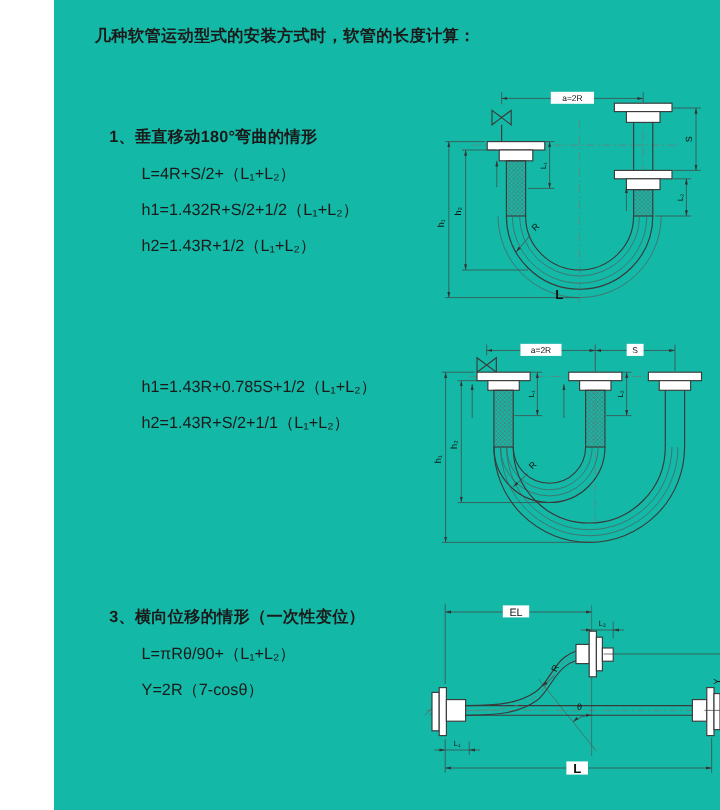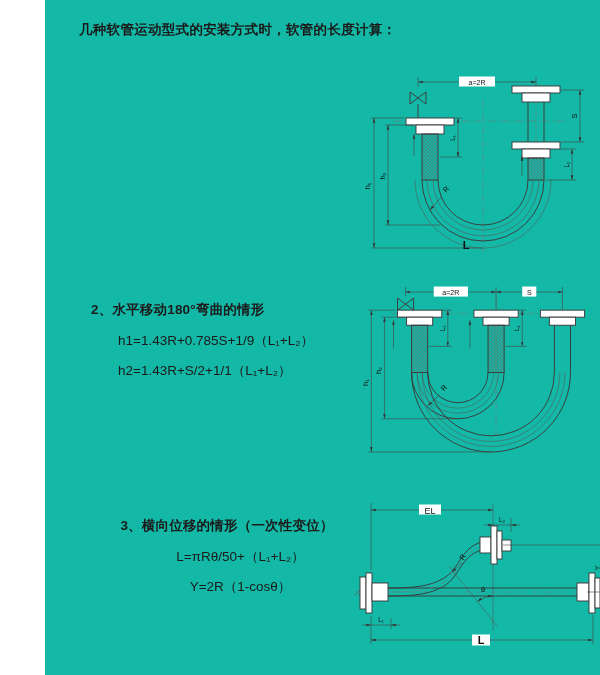--- a/index.html
+++ b/index.html
@@ -1,20 +1,20 @@
 <!DOCTYPE html>
 <html><head>
 <meta charset="utf-8">
 <style>
   html,body{margin:0;padding:0;background:#fff;}
   .page{position:relative;width:600px;height:675px;background:#14b8a6;overflow:hidden;
         font-family:"Liberation Sans","DejaVu Sans",sans-serif;color:#1a1a1a;margin-left:45px;}
   .title{position:absolute;left:34px;top:21px;font-size:13.5px;font-weight:bold;letter-spacing:.3px;}
   .sec{position:absolute;left:46px;width:272px;}
-  .sec-1{top:105px;} .sec-2{top:301px;} .sec-3{top:517px;text-align:center;}
+  .sec-1{top:105px;} .sec-2{top:301px;} .sec-3{top:505px;}
   .heading{font-size:13.5px;font-weight:bold;letter-spacing:.2px;}
   .formulas{margin:7px 0 0 27px;font-size:13.5px;line-height:30px;font-weight:normal;}
   .formula{white-space:nowrap;}
   svg.diag{position:absolute;}
   .d1{left:312px;top:72px;} .d2{left:312px;top:282px;} .d3{left:296px;top:498px;}
   svg text{font-family:"Liberation Sans","DejaVu Sans",sans-serif;fill:#111;}
   .ln{fill:none;stroke:#3a3a3a;stroke-width:0.95;}
   .thin{fill:none;stroke:#555;stroke-width:0.55;}
   .dim{fill:none;stroke:#444;stroke-width:0.6;}
   .cl{fill:none;stroke:#777;stroke-width:0.55;stroke-dasharray:7 2.5 1.5 2.5;}
@@ -24,34 +24,41 @@
   .biglbl{font-size:11px;font-weight:bold;} .medlbl{font-size:9px;}
   .bg{fill:#fff;stroke:none;}
 </style>
 </head>
 <body>
 
 <div class="page">
 
   <div class="title">几种软管运动型式的安装方式时，软管的长度计算：</div>
 
+  <section class="sec sec-1">
+    <div class="heading">1、垂直移动180°弯曲的情形</div>
+    <div class="formulas">
+      <div class="formula">L=4R+S/2+（L₁+L₂）</div>
+      <div class="formula">h1=1.432R+S/2+1/2（L₁+L₂）</div>
+      <div class="formula">h2=1.43R+1/2（L₁+L₂）</div>
+    </div>
+  </section>
 
   <section class="sec sec-2">
-    <div class="heading">2、水平移动180°弯曲的情形</div>
     <div class="formulas">
-      <div class="formula">h1=1.43R+0.785S+1/9（L₁+L₂）</div>
+      <div class="formula">h1=1.43R+0.785S+1/2（L₁+L₂）</div>
       <div class="formula">h2=1.43R+S/2+1/1（L₁+L₂）</div>
     </div>
   </section>
 
   <section class="sec sec-3">
     <div class="heading">3、横向位移的情形（一次性变位）</div>
     <div class="formulas">
-      <div class="formula">L=πRθ/50+（L₁+L₂）</div>
-      <div class="formula">Y=2R（1-cosθ）</div>
+      <div class="formula">L=πRθ/90+（L₁+L₂）</div>
+      <div class="formula">Y=2R（7-cosθ）</div>
     </div>
   </section>
 
   <svg class="diag d1" viewBox="0 0 250 190" width="252" height="190">
     <defs>
       <pattern id="xh" width="3.5" height="3.5" patternUnits="userSpaceOnUse">
         <path d="M0,3.5 L3.5,0 M0,0 L3.5,3.5" stroke="#666" stroke-width="0.45"></path>
       </pattern>
       <marker id="arr" viewBox="0 0 9 6" refX="8.5" refY="3" markerWidth="8.5" markerHeight="6" orient="auto-start-reverse">
         <path d="M0,0.8 L8.5,3 L0,5.2 Z" fill="#333"></path>

